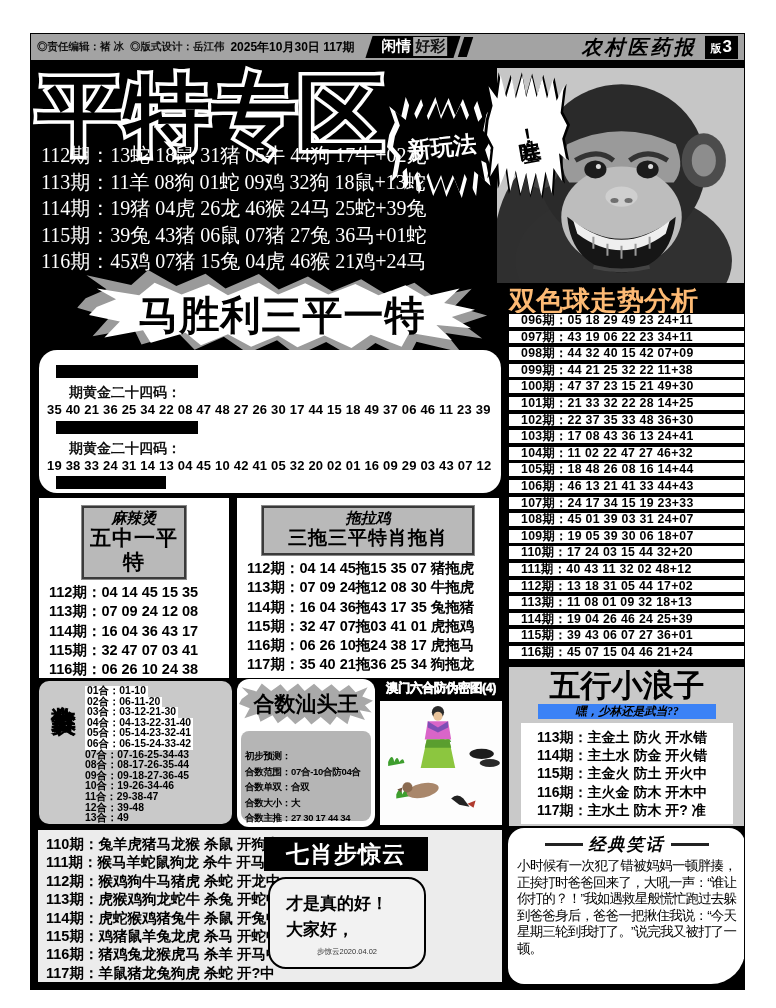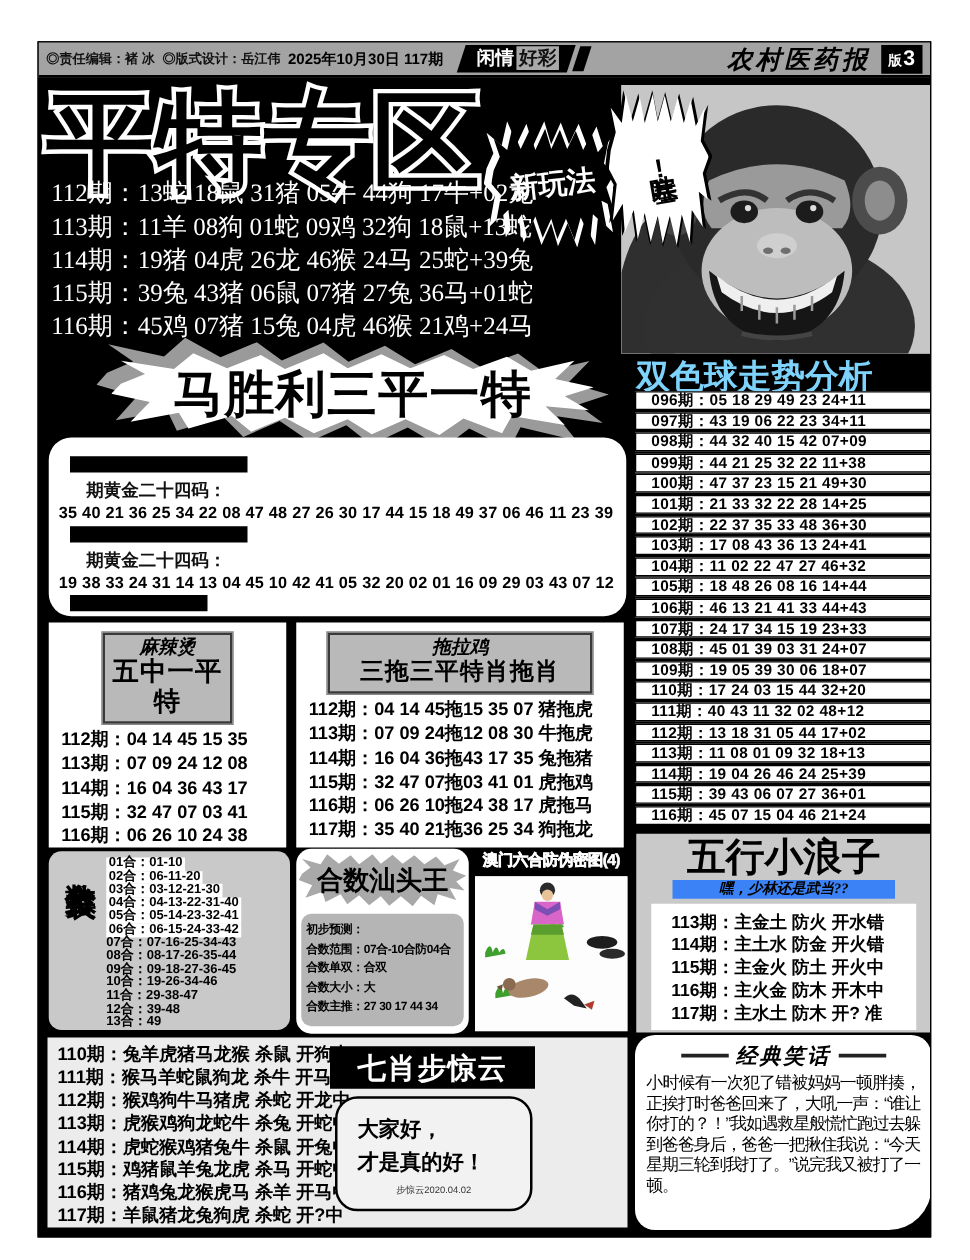--- a/index.html
+++ b/index.html
@@ -70,37 +70,37 @@
   .heshu .vt { position:absolute; left:8px; top:5px; height:135px; writing-mode:vertical-rl; text-orientation:upright; font-weight:900; font-size:25px; font-family:"Liberation Serif", serif; letter-spacing:1px; }
   .heshu .rows { position:absolute; left:46px; top:5px; font-size:10.4px; font-weight:700; line-height:10.6px; white-space:nowrap; }
   .heshu .rows span { display:inline-block; }
   .heshu .rows .hl { background:#fff; padding:0 2px; }
 
   
   .hking { left:206px; top:617px; width:138px; height:148px; background:#fff; border-radius:12px; }
   .hking .bt-wrap { position:absolute; left:2px; top:4px; width:134px; height:42px; }
   .hking .bt-bg { position:absolute; inset:0; background:#a9a9a9; }
   .hking .bt { position:absolute; inset:0; display:flex; align-items:center; justify-content:center; font-size:21px; font-weight:900; }
-  .hking .gbox { position:absolute; left:4px; top:52px; width:130px; height:90px; background:#b5b5b5; border-radius:8px; padding:5px 4px; font-size:9.5px; font-weight:700; line-height:15.5px; letter-spacing:-.3px; white-space:nowrap; }
+  .hking .gbox { position:absolute; left:4px; top:52px; width:130px; height:90px; background:#b5b5b5; border-radius:8px; padding:17px 4px; font-size:9.5px; font-weight:700; line-height:15.5px; letter-spacing:-.3px; white-space:nowrap; }
 
   
   .mitu { left:346px; top:615px; width:128px; height:152px; }
   .mitu .t { color:#fff; font-size:12.5px; font-weight:900; white-space:nowrap; text-align:center; letter-spacing:-.5px; padding-top:3px; -webkit-text-stroke:.5px #fff; }
   .mitu .img { position:absolute; left:3px; top:24px; width:122px; height:124px; background:#fff; }
 
   
   .bbox { left:5px; top:766px; width:468px; height:156px; background:#ececec; border:2px solid #000; }
   .bbox .rows { padding:5px 0 0 8px; font-size:14.5px; font-weight:600; line-height:18.4px; white-space:nowrap; }
   .qixiao-label { position:absolute; left:226px; top:7px; width:164px; height:34px; background:#000; color:#fff; display:flex; align-items:center; justify-content:center; font-size:23px; font-weight:900; letter-spacing:1px; }
   .bubble { position:absolute; left:230px; top:47px; width:158px; height:92px; background:#f2f2f2; border:2px solid #000; border-radius:18px; padding-top:12px; text-align:left; }
   .bubble .l { font-size:17px; font-weight:700; padding-left:16px; line-height:26px; }
   .bubble .sign { font-size:7.5px; color:#333; text-align:center; margin-top:4px; }
 
   
-  .ssq-title { left:478px; top:221px; width:236px; color:#7dd3fc; font-size:27px; font-weight:900; white-space:nowrap; font-family:"Liberation Serif", serif; }
+  .ssq-title { left:478px; top:221px; width:236px; color:#fdba74; font-size:27px; font-weight:900; white-space:nowrap; font-family:"Liberation Serif", serif; }
   .ssq-rows { left:477px; top:251px; width:238px; }
   .ssq-row { height:14.8px; margin-bottom:1.8px; background:#fff; border:1px solid #000; font-size:12.3px; font-weight:700; line-height:13px; padding-left:12px; white-space:nowrap; letter-spacing:.3px; }
 
   
   .wuxing { left:478px; top:605px; width:236px; height:159px; background:#c9c9c9; }
   .wuxing .t { text-align:center; font-size:31px; font-weight:900; line-height:34px; padding-top:2px; }
   .wuxing .sub { width:178px; margin:1px auto 4px; background:#3b82f6; text-align:center; font-family:"Liberation Serif", serif; font-style:italic; font-weight:700; font-size:11.5px; line-height:15px; }
   .wuxing .inner { width:212px; margin:0 auto; background:#fff; padding:5px 0 5px 16px; font-size:14px; font-weight:700; line-height:18.2px; white-space:nowrap; }
 
   
@@ -293,22 +293,22 @@
         <div>111期：猴马羊蛇鼠狗龙 杀牛 开马中</div>
         <div>112期：猴鸡狗牛马猪虎 杀蛇 开龙中</div>
         <div>113期：虎猴鸡狗龙蛇牛 杀兔 开蛇中</div>
         <div>114期：虎蛇猴鸡猪兔牛 杀鼠 开兔中</div>
         <div>115期：鸡猪鼠羊兔龙虎 杀马 开蛇中</div>
         <div>116期：猪鸡兔龙猴虎马 杀羊 开马中</div>
         <div>117期：羊鼠猪龙兔狗虎 杀蛇 开?中</div>
       </div>
       <div class="qixiao-label">七肖步惊云</div>
       <div class="bubble">
+        <div class="l">才是真的好！</div>
         <div class="l">大家好，</div>
-        <div class="l">才是真的好！</div>
         <div class="sign">步惊云2020.04.02</div>
       </div>
     </div>
 
     <div class="abs ssq-title">双色球走势分析</div>
     <div class="abs ssq-rows">
       <div class="ssq-row">096期：05 18 29 49 23 24+11</div>
       <div class="ssq-row">097期：43 19 06 22 23 34+11</div>
       <div class="ssq-row">098期：44 32 40 15 42 07+09</div>
       <div class="ssq-row">099期：44 21 25 32 22 11+38</div>

